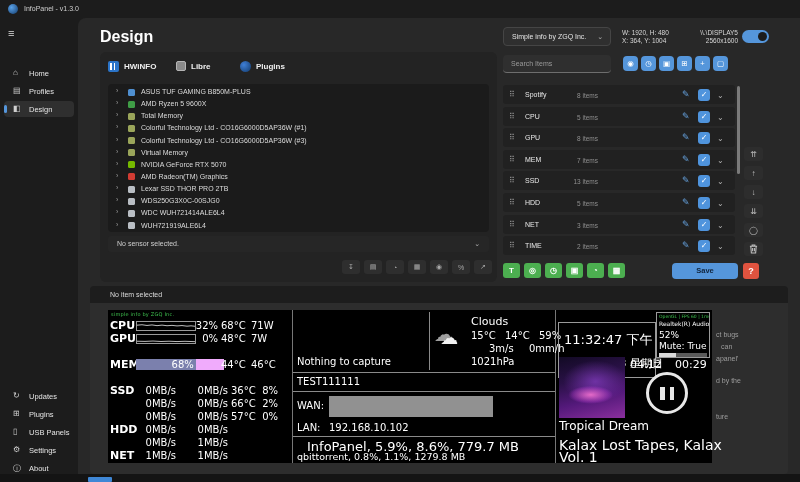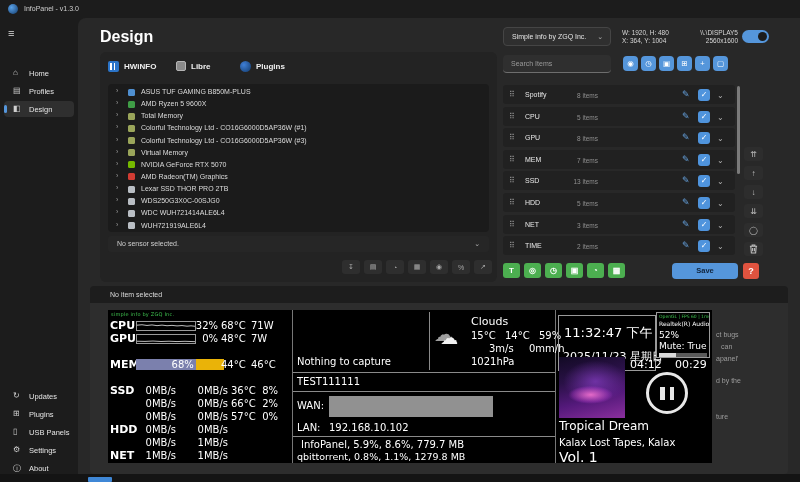--- a/index.html
+++ b/index.html
@@ -87,40 +87,40 @@
   .brand { position:absolute; left:3px; top:1px; font-size:5px; color:#3ec24f; letter-spacing:.2px; }
 
   .sleft { position:absolute; left:0; top:0; width:184px; height:153px; }
   .srow { position:absolute; left:0; width:184px; height:13px; }
   .srow > span { position:absolute; font-size:10px; line-height:13px; white-space:nowrap; }
   .sl { left:2px; font-size:11px !important; font-weight:bold; }
   .sg { left:28px; top:1.5px; width:60px; height:10px; border:1px solid #9a9a9a; }
   .sg svg { width:100%; height:100%; display:block; }
   .sg polyline { fill:none; stroke:#e0e0e0; stroke-width:0.9; }
   .su { left:60px; width:50px; text-align:right; }
-  .sbar { left:28px; top:1px; width:88px; height:11px; background:#eab308; }
+  .sbar { left:28px; top:1px; width:88px; height:11px; background:#f0abfc; }
   .sfill { position:absolute; left:0; top:0; height:100%; background:#7b80ad; }
   .sbt { position:absolute; right:2px; top:0; font-style:normal; font-size:10px; line-height:11px; color:#fff; }
   .sv1 { left:113px; }
   .sv2 { left:143px; }
   .txt-row .sc1 { left:26px; width:42px; text-align:right; }
   .txt-row .sc2 { left:70px; width:50px; text-align:right; }
   .txt-row .sv1 { left:123px; }
   .txt-row .sv2 { left:145px; width:25px; text-align:right; }
 
   .smid { position:absolute; left:184px; top:0; width:264px; height:153px; border-left:1px solid #777; border-right:1px solid #777; font-size:10px; }
   .smid .hline { position:absolute; left:0; width:262px; height:1px; background:#8a8a8a; }
   .capbox { position:absolute; left:4px; top:3px; width:128px; height:40px; border:1px solid #9a9a9a; }
   .capbox div { height:13px; line-height:12px; text-align:center; font-size:10px; border-bottom:1px solid #9a9a9a; }
   .capbox div:last-child { border-bottom:none; }
   .vline { position:absolute; left:136px; top:2px; width:1px; height:58px; background:#8a8a8a; }
   .mtxt { position:absolute; white-space:nowrap; font-size:10px; }
 
   .sright { position:absolute; left:448px; top:0; width:156px; height:153px; }
-  .clockbox { position:absolute; left:2px; top:5px; width:98px; height:56px; border:1px solid #9a9a9a; }
+  .clockbox { position:absolute; left:2px; top:12px; width:98px; height:56px; border:1px solid #9a9a9a; }
   .audiobox { position:absolute; left:100px; top:2px; width:54px; height:46px; border:1px solid #9a9a9a; background:#000; overflow:hidden; }
   .volbar { position:absolute; left:2px; top:40px; width:48px; height:3.5px; background:#5a5a5a; }
   .volfill { position:absolute; left:0; top:0; height:100%; background:#d8d8d8; }
   .album { position:absolute; left:3px; top:47px; width:66px; height:61px;
     background:
       radial-gradient(ellipse 30px 12px at 48% 62%, rgba(244,114,208,.9), rgba(180,60,200,.35) 60%, transparent 75%),
       radial-gradient(ellipse 40px 26px at 55% 40%, rgba(130,60,190,.75), transparent 80%),
       linear-gradient(165deg, #120a24 0%, #2a1147 35%, #53197a 65%, #8b2f9e 100%); }
   .pausebtn { position:absolute; left:90px; top:62px; width:42px; height:42px; border:3px solid #e8e8e8; border-radius:50%; display:flex; align-items:center; justify-content:center; gap:5px; }
   .pausebtn b { width:4.5px; height:13px; background:#e8e8e8; }
@@ -549,21 +549,21 @@
       <div class="hline" style="top:62px"></div>
       <span class="mtxt" style="left:4px;top:66px">TEST111111</span>
       <div class="hline" style="top:81px"></div>
 
       <span class="mtxt" style="left:4px;top:90px">WAN:</span>
       <div style="position:absolute;left:36px;top:86px;width:164px;height:21px;background:#919191"></div>
       <span class="mtxt" style="left:4px;top:112px">LAN:</span>
       <span class="mtxt" style="left:36px;top:112px">192.168.10.102</span>
       <div class="hline" style="top:126px"></div>
 
-      <span class="mtxt" style="left:8px;top:129px;font-size:10px">InfoPanel, 5.9%, 8.6%, 779.7 MB</span>
+      <span class="mtxt" style="left:14px;top:129px;font-size:13px">InfoPanel, 5.9%, 8.6%, 779.7 MB</span>
       <span class="mtxt" style="left:4px;top:141px;font-size:9.5px">qbittorrent, 0.8%, 1.1%, 1279.8 MB</span>
     </div>
 
     <div class="sright">
       <div class="clockbox">
         <span class="rtxt" style="left:5px;top:8px;font-size:13px">11:32:47 下午</span>
         <span class="rtxt" style="left:4px;top:33px;font-size:11px">2025/11/23 星期日</span>
       </div>
       <div class="audiobox">
         <span class="rtxt" style="left:2px;top:1px;font-size:4.5px;color:#3ec24f">OpenGL | FPS 60 | 1ms</span>
@@ -575,21 +575,21 @@
           </span>
       </div>
       <div class="album"></div>
       <span class="rtxt" style="left:74px;top:48px;font-size:11px">04:12</span>
       <span class="rtxt" style="left:119px;top:48px;font-size:11px">00:29</span>
       <div class="pausebtn">
           <b></b>
           <b></b>
         </div>
       <span class="rtxt" style="left:3px;top:109px;font-size:12px">Tropical Dream</span>
-      <span class="rtxt" style="left:3px;top:127px;font-size:10px">Kalax Lost Tapes, Kalax</span>
+      <span class="rtxt" style="left:3px;top:127px;font-size:14px">Kalax Lost Tapes, Kalax</span>
       <span class="rtxt" style="left:3px;top:139px;font-size:14px">Vol. 1</span>
     </div>
   </div>
 
   <span class="fragment" style="left:716px;top:331px">ct bugs</span>
   <span class="fragment" style="left:721px;top:343px">can</span>
   <span class="fragment" style="left:716px;top:355px">apanel'</span>
   <span class="fragment" style="left:716px;top:377px">d by the</span>
   <span class="fragment" style="left:716px;top:413px">ture</span>
 

